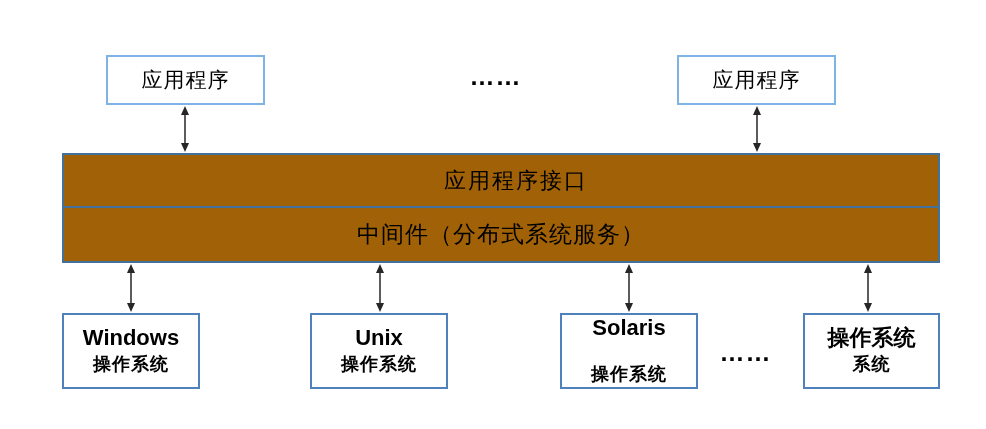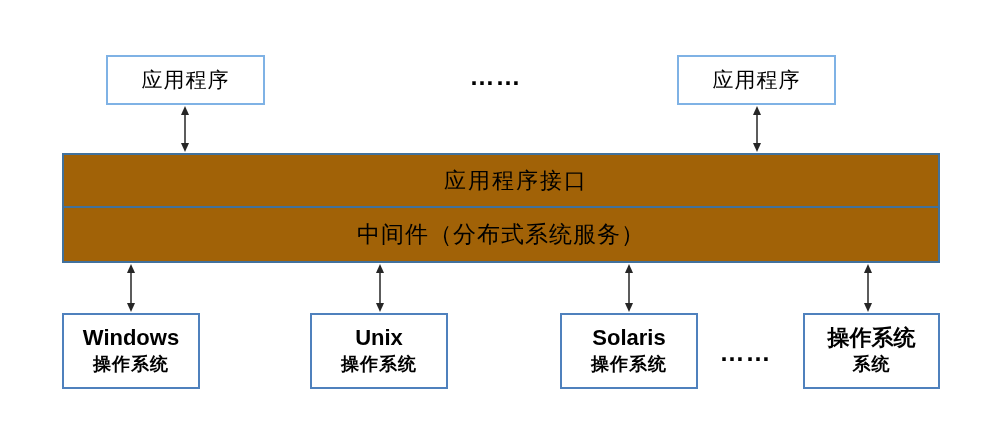--- a/index.html
+++ b/index.html
@@ -87,21 +87,21 @@
     align-items: center;
     justify-content: center;
     background: #fff;
     font-weight: bold;
     text-align: center;
   }
   .os-line1 { font-size: 22px; line-height: 26px; font-family: "Liberation Sans", sans-serif; }
   .os-line2 { font-size: 18px; line-height: 26px; font-family: "Liberation Sans", sans-serif; letter-spacing: 1px; }
   .os-windows { left: 62px;  width: 138px; }
   .os-unix    { left: 310px; width: 138px; }
-  .os-solaris { left: 560px; width: 138px; }
+  .os-solaris { left: 560px; width: 138px; justify-content: space-between; }
   .os-other   { left: 803px; width: 137px; }
 
   
   .arrow {
     position: absolute;
     color: var(--arrow, #262626);
   }
   .arrow svg { display: block; }
   .arrow-t1 { left: 178px; top: 74px; }
   .arrow-t2 { left: 750px; top: 74px; }

